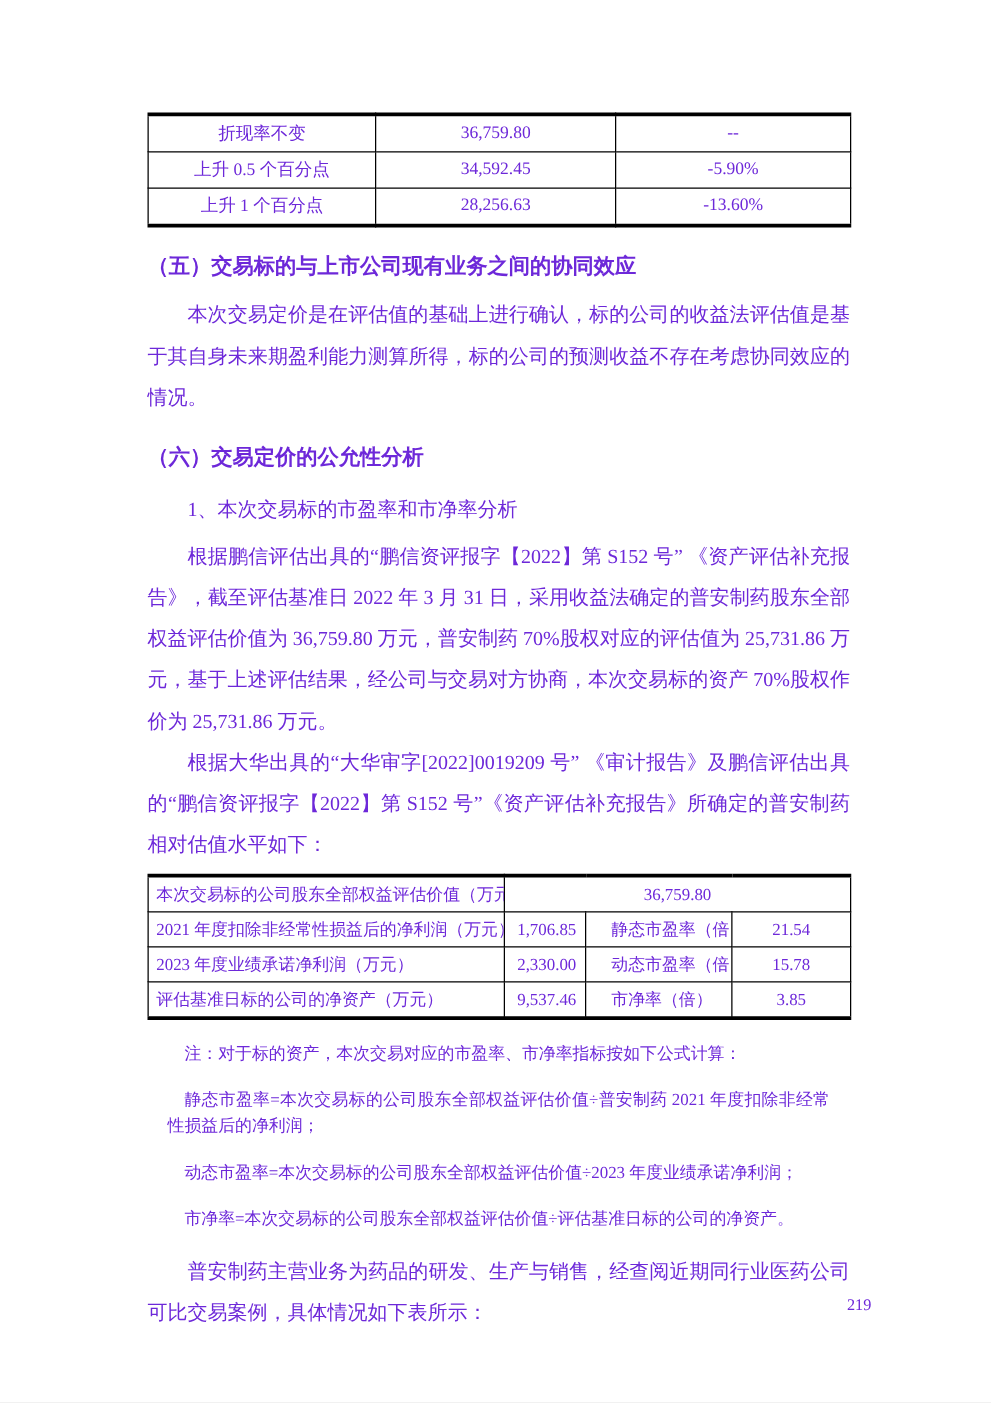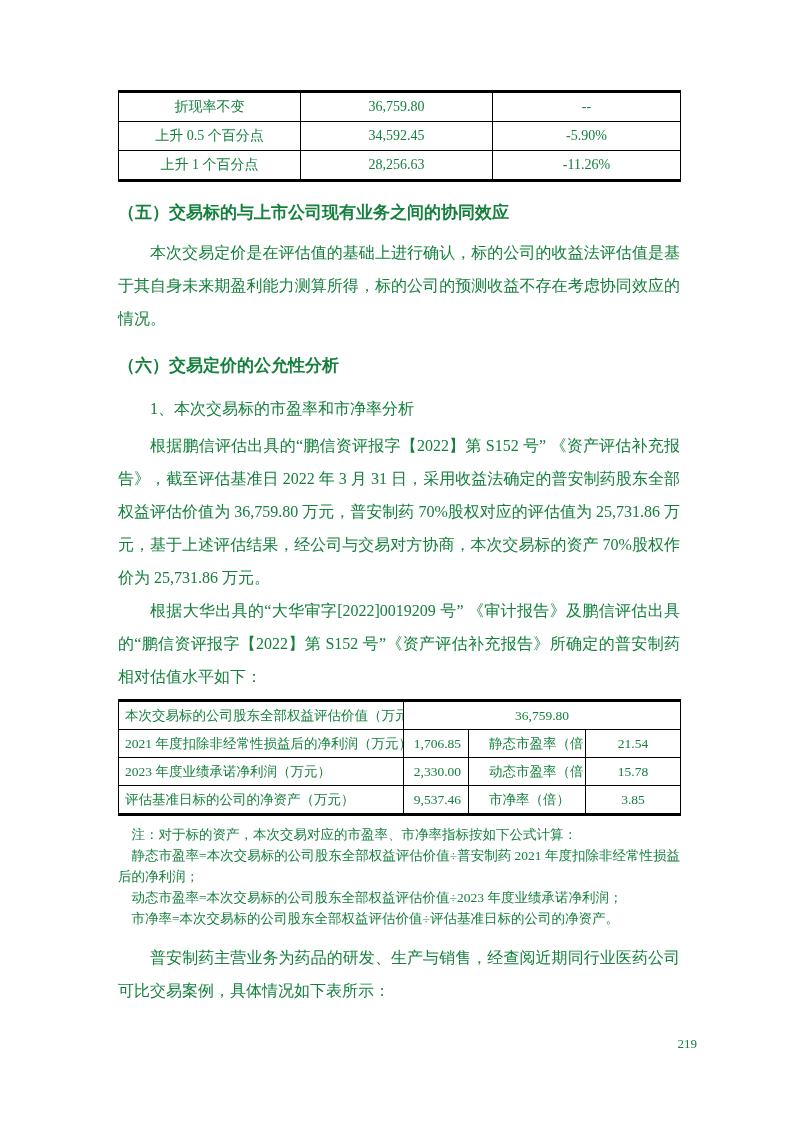--- a/index.html
+++ b/index.html
@@ -3,21 +3,21 @@
 <meta charset="utf-8">
 <style>
   html,body{margin:0;padding:0;background:#e8e8e8;}
   .page{
     position:relative;
     width:793px;height:1122px;
     background:#ffffff;
     margin:0 auto;
     overflow:hidden;
     font-family:"Liberation Serif","DejaVu Serif",serif;
-    color:#15803d;
+    color:#6d28d9;
   }
   .content{
     position:absolute;
     left:118px;top:90px;
     width:562px;
   }
   
   table{
     border-collapse:collapse;
     width:562px;
@@ -63,21 +63,21 @@
     line-height:20px;
     text-indent:2em;
     margin:22px 0 0 0;
   }
   .notes{
     margin-top:8px;
     font-size:13.5px;
     line-height:21px;
   }
   .notes p{
-    margin:0;
+    margin:16px;
     text-align:justify;
     text-indent:1em;
   }
   .page-number{
     position:absolute;
     right:96px;top:1036px;
     font-size:13px;
   }
 </style>
 </head>
@@ -99,21 +99,21 @@
           <td>--</td>
         </tr>
         <tr>
           <td>上升 0.5 个百分点</td>
           <td>34,592.45</td>
           <td>-5.90%</td>
         </tr>
         <tr>
           <td>上升 1 个百分点</td>
           <td>28,256.63</td>
-          <td>-11.26%</td>
+          <td>-13.60%</td>
         </tr>
       </tbody>
     </table>
 
     <div class="h-major">（五）交易标的与上市公司现有业务之间的协同效应</div>
     <p class="body-p" style="margin-top:12px">本次交易定价是在评估值的基础上进行确认，标的公司的收益法评估值是基于其自身未来期盈利能力测算所得，标的公司的预测收益不存在考虑协同效应的情况。</p>
 
     <div class="h-major">（六）交易定价的公允性分析</div>
     <p class="sub-head">1、本次交易标的市盈率和市净率分析</p>
     <p class="body-p">根据鹏信评估出具的“鹏信资评报字【2022】第 S152 号” 《资产评估补充报告》，截至评估基准日 2022 年 3 月 31 日，采用收益法确定的普安制药股东全部权益评估价值为 36,759.80 万元，普安制药 70%股权对应的评估值为 25,731.86 万元，基于上述评估结果，经公司与交易对方协商，本次交易标的资产 70%股权作价为 25,731.86 万元。</p>

